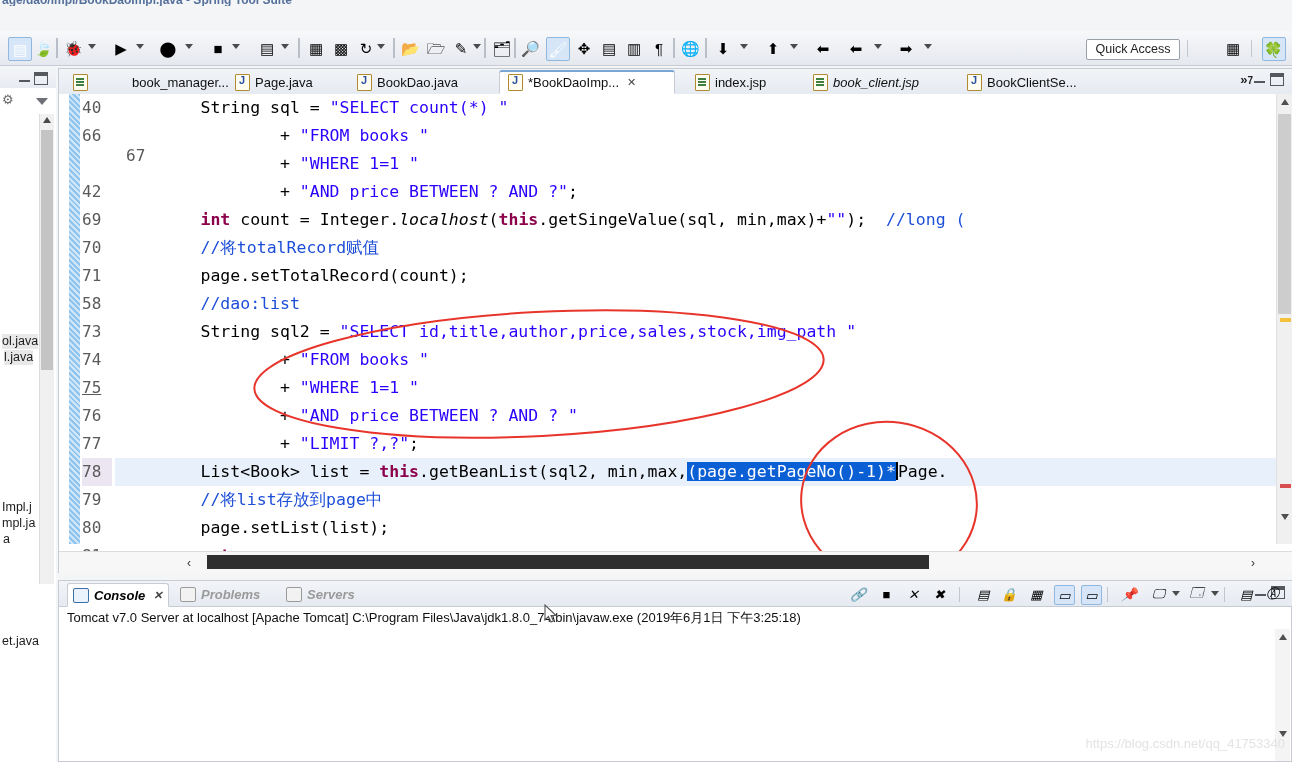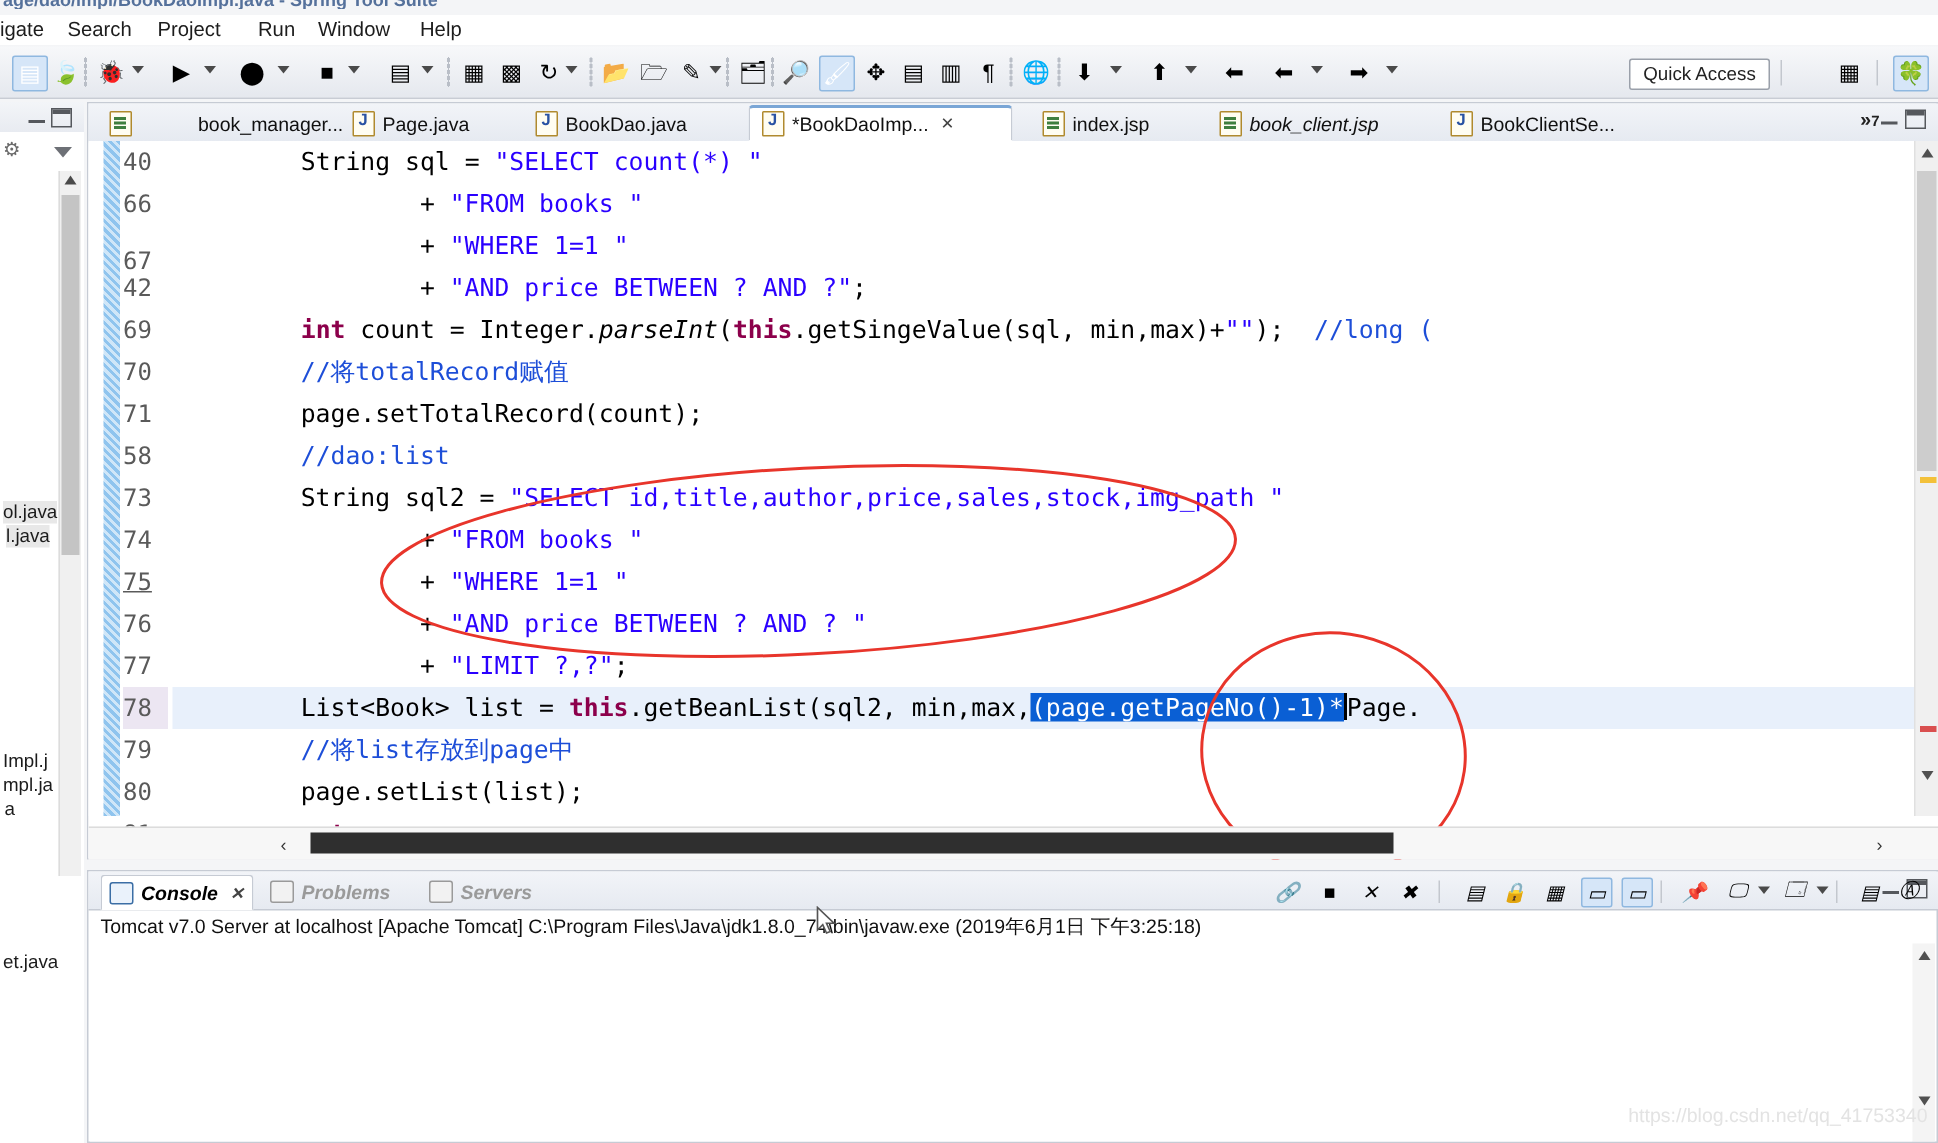--- a/index.html
+++ b/index.html
@@ -238,28 +238,20 @@
 </style>
 </head>
 <body>
 
 <div id="app">
 
   <div class="titlebar">
     <div class="ttxt">age/dao/impl/BookDaoImpl.java - Spring Tool Suite</div>
   </div>
 
-  <div class="menubar" id="menubar">
-      <div class="mi" style="left: 0px;">igate</div>
-      <div class="mi" style="left: 45px;">Search</div>
-      <div class="mi" style="left: 105px;">Project</div>
-      <div class="mi" style="left: 172px;">Run</div>
-      <div class="mi" style="left: 212px;">Window</div>
-      <div class="mi" style="left: 280px;">Help</div>
-    </div>
 
   <div class="toolbar" id="toolbar">
     <div class="tsep" style="left:26px"></div>
     <div class="tsep" style="left:56px"></div>
     <div class="tsep" style="left:298px"></div>
     <div class="tsep" style="left:393px"></div>
     <div class="tsep" style="left:484px"></div>
     <div class="tsep" style="left:514px"></div>
     <div class="tsep" style="left:673px"></div>
     <div class="tsep" style="left:705px"></div>
@@ -368,26 +360,26 @@
       </div>
 
     <div class="codewrap">
       <div class="annbar"></div>
       <div class="gutter"></div>
       <div id="codelines">
           <div class="lnnum" style="top: 0px;">40</div>
           <div class="codeline" style="top: 0px;"><span>        </span><span>String</span><span> sql = </span><span class="str">"SELECT count(*) "</span></div>
           <div class="lnnum" style="top: 28px;">66</div>
           <div class="codeline" style="top: 28px;"><span>                + </span><span class="str">"FROM books "</span></div>
-          <div class="lnnum" style="top: 66px;">67</div>
+          <div class="lnnum" style="top: 48px; margin-left: 44px;">67</div>
           <div class="codeline" style="top: 56px;"><span>                + </span><span class="str">"WHERE 1=1 "</span></div>
           <div class="lnnum" style="top: 84px;">42</div>
           <div class="codeline" style="top: 84px;"><span>                + </span><span class="str">"AND price BETWEEN ? AND ?"</span><span>;</span></div>
           <div class="lnnum" style="top: 112px;">69</div>
-          <div class="codeline" style="top: 112px;"><span>        </span><span class="kw">int</span><span> count = Integer.</span><span class="ital">parseInt</span><span>(</span><span class="kw">this</span><span>.getSingeValue(sql, min,max)+</span><span class="str">""</span><span>);  </span><span class="cmt">//long (</span></div>
+          <div class="codeline" style="top: 112px;"><span>        </span><span class="kw">int</span><span> count = Integer.</span><span class="ital">localhost</span><span>(</span><span class="kw">this</span><span>.getSingeValue(sql, min,max)+</span><span class="str">""</span><span>);  </span><span class="cmt">//long (</span></div>
           <div class="lnnum" style="top: 140px;">70</div>
           <div class="codeline" style="top: 140px;"><span>        </span><span class="cmt">//将totalRecord赋值</span></div>
           <div class="lnnum" style="top: 168px;">71</div>
           <div class="codeline" style="top: 168px;"><span>        page.setTotalRecord(count);</span></div>
           <div class="lnnum" style="top: 196px;">58</div>
           <div class="codeline" style="top: 196px;"><span>        </span><span class="cmt">//dao:list</span></div>
           <div class="lnnum" style="top: 224px;">73</div>
           <div class="codeline" style="top: 224px;"><span>        String sql2 = </span><span class="str">"SELECT id,title,author,price,sales,stock,img_path "</span></div>
           <div class="lnnum" style="top: 252px;">74</div>
           <div class="codeline" style="top: 252px;"><span>                + </span><span class="str">"FROM books "</span></div>

